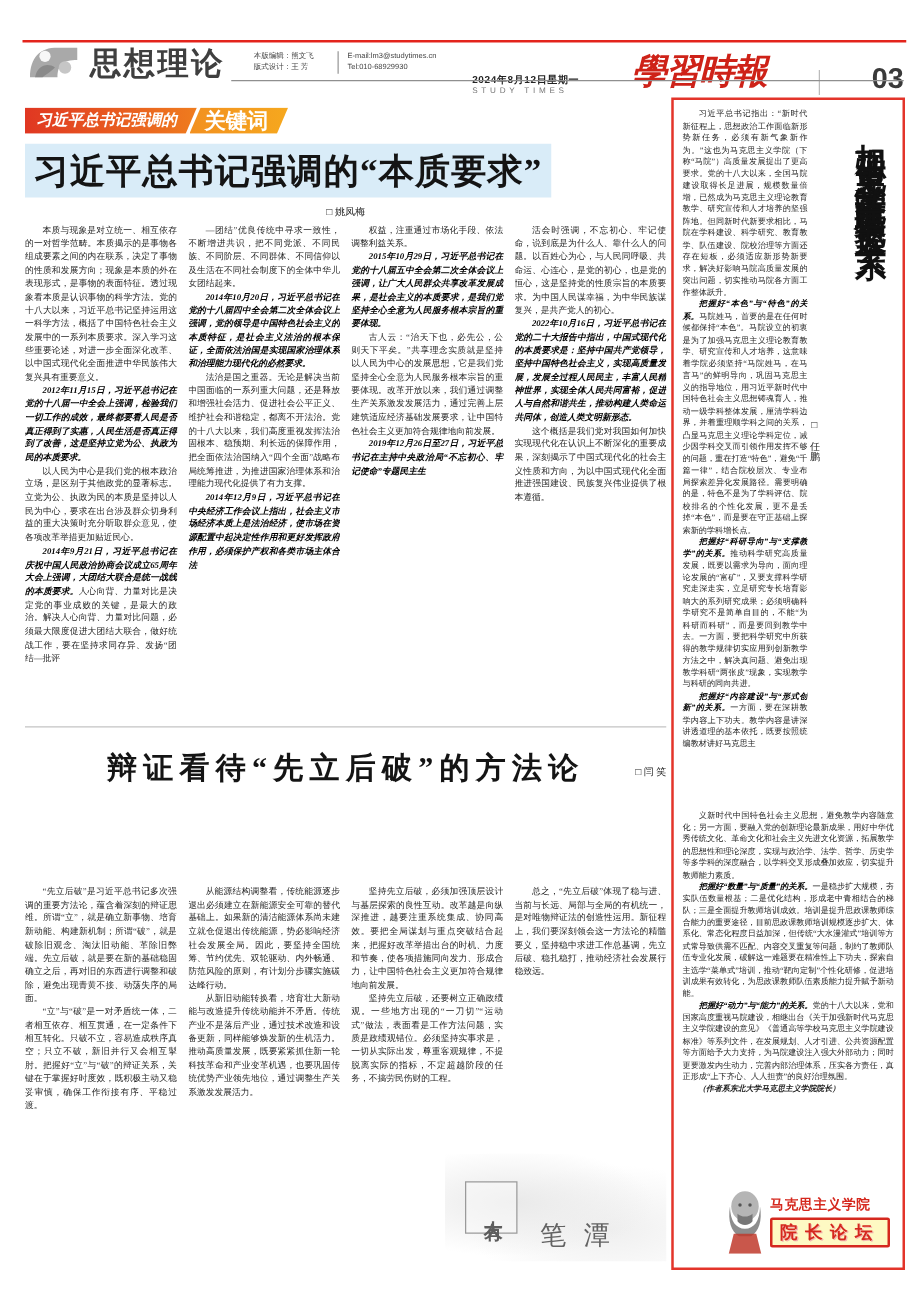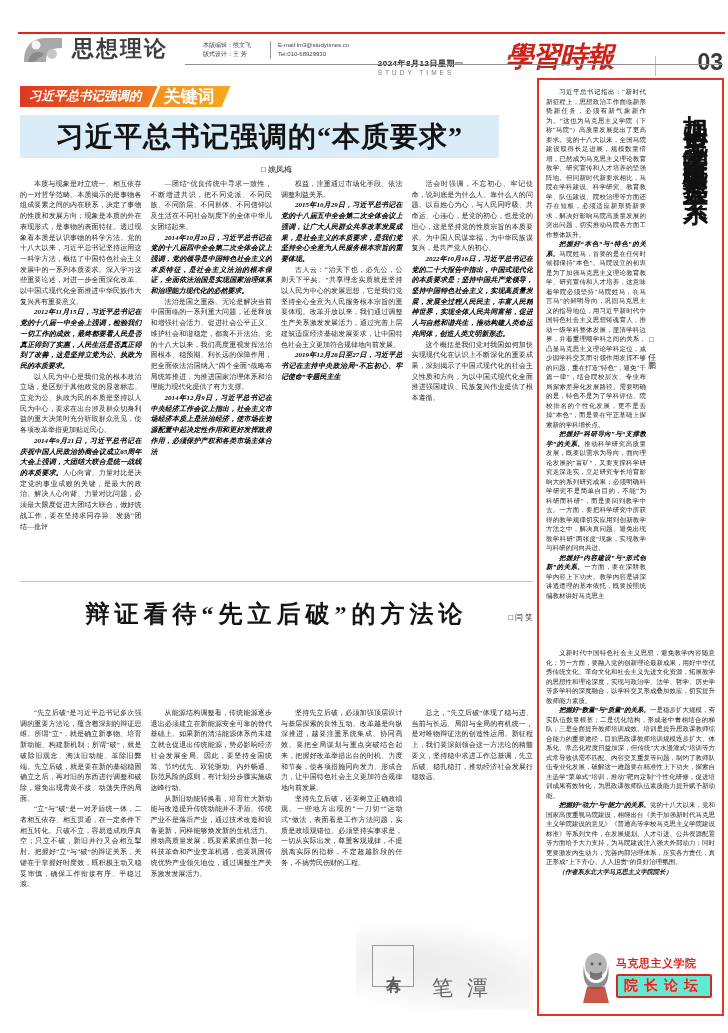--- a/index.html
+++ b/index.html
@@ -5,21 +5,21 @@
   * { margin:0; padding:0; box-sizing:border-box; }
   html,body { width:728px; background:#f4f4f2; }
   body { font-family:"Liberation Serif", serif; }
   #page { position:relative; width:728px; height:1033px; background:#ffffff; overflow:hidden; }
 
   
   .topline { position:absolute; left:18px; right:3px; top:32px; height:2px; background:#e3241c; }
   .hdr { position:absolute; left:18px; right:5px; top:38px; height:24px; }
   .emblem { position:absolute; left:4px; top:0; width:40px; height:24px; }
   .section-title { position:absolute; left:54px; top:-4px; font-family:"Liberation Sans",sans-serif;
-    font-size:22px; font-weight:bold; color:#3f3f3f; letter-spacing:2px; }
+    font-size:25px; font-weight:bold; color:#3f3f3f; letter-spacing:2px; }
   .meta { position:absolute; top:3px; font-family:"Liberation Sans",sans-serif; font-size:6px; line-height:9px; color:#444; white-space:nowrap; }
   .meta1 { left:185px; }
   .meta2 { left:252px; border-left:1px solid #999; padding-left:7px; }
   .hdr-right { position:absolute; right:0; top:0; display:flex; align-items:flex-end;gap:35px; }
   .dateblock { text-align:left; margin-right:7px; }
   .date-cn { font-family:"Liberation Sans",sans-serif; font-size:8px; font-weight:bold; color:#222; letter-spacing:.5px; }
   .date-en { font-family:"Liberation Sans",sans-serif; font-size:6.5px; color:#777; letter-spacing:3px; }
   .masthead { font-size:28px; font-weight:bold; font-style:italic; color:#ce2218; letter-spacing:-1px; margin-right:7px; }
   .pgsep { width:1px; height:20px; background:#bbb; margin-right:6px; }
   .pageno { font-family:"Liberation Sans",sans-serif; font-size:23px; font-weight:bold; color:#3a3a3a; }
@@ -27,21 +27,21 @@
 
   
   .left-sec { position:absolute; left:20px; top:80px; width:513px; }
   .tagrow { position:absolute; left:0; top:6px; height:21px; display:flex; }
   .tag1 { background:linear-gradient(90deg,#e03722,#ef7c1e); color:#fff; font-family:"Liberation Sans",sans-serif;
     font-weight:bold; font-size:12.5px; line-height:21px; padding:0 16px 0 9px;
     clip-path:polygon(0 0,100% 0,calc(100% - 9px) 100%,0 100%);font-style:italic; }
   .tag2 { background:linear-gradient(90deg,#f29020,#f6a81e); color:#fff; font-family:"Liberation Sans",sans-serif;
     font-weight:bold; font-size:17px; line-height:21px; padding:0 16px 0 12px; margin-left:-6px;
     clip-path:polygon(9px 0,100% 0,calc(100% - 9px) 100%,0 100%); }
-  .bluebox { position:absolute; left:0; top:35px; width:479px; height:43px; background:#d9ecf8;
+  .bluebox { position:absolute; left:0; top:35px; width:421px; height:43px; background:#d9ecf8;
     display:flex; align-items:center; justify-content:center; }
   .bigtitle { font-size:28px; font-weight:900; color:#141414; letter-spacing:1px; white-space:nowrap; }
   .byline { position:absolute; width:100%; text-align:center; font-size:8px; color:#222; }
   .byline1 { top:84px; }
   .cols { position:absolute; display:flex; gap:9px; width:513px; }
   .cols1 { top:99px; height:390px; }
   .col { flex:1; overflow:hidden; font-size:7px; line-height:10.7px; text-align:justify; color:#1e1e1e; }
   .col p { text-indent:2em; }
   .lead { font-weight:bold; font-style:italic; color:#000; }
   .divider { position:absolute; left:0; top:501px; width:513px; height:1px; background:#c3c3c3; }
@@ -72,21 +72,21 @@
   .r-bottom { position:absolute; left:7px; top:568px; width:169px; height:296px; overflow:hidden;
     font-size:6.5px; line-height:9.5px; text-align:justify; color:#1e1e1e; }
   .r-note { font-style:italic; font-weight:bold; font-size:6.3px; }
   
   .forum { position:absolute; right:7px; bottom:7px; width:136px; height:60px; display:flex; align-items:center; }
   .marx { width:34px; height:52px; flex:none; }
   .forum-txt { margin-left:3px; }
   .forum-l1 { font-family:"Liberation Sans",sans-serif; font-size:11px; font-weight:bold; color:#d5281e;
     letter-spacing:0.5px; white-space:nowrap; }
   .forum-l2 { margin-top:3px; border:2px solid #d5281e; border-radius:2px; padding:1px 6px; display:inline-block;
-    font-size:14px; font-weight:900; color:#d5281e; letter-spacing:6px; background:#5eead4;
+    font-size:14px; font-weight:900; color:#d5281e; letter-spacing:6px; background:#fef9c3;
     text-shadow:1px 1px 0 #f3b6b1; white-space:nowrap; }
 </style>
 </head>
 <body>
 
 <div id="page">
 
   <div class="topline"></div>
   <div class="hdr">
     <svg class="emblem" viewBox="0 0 40 24">

